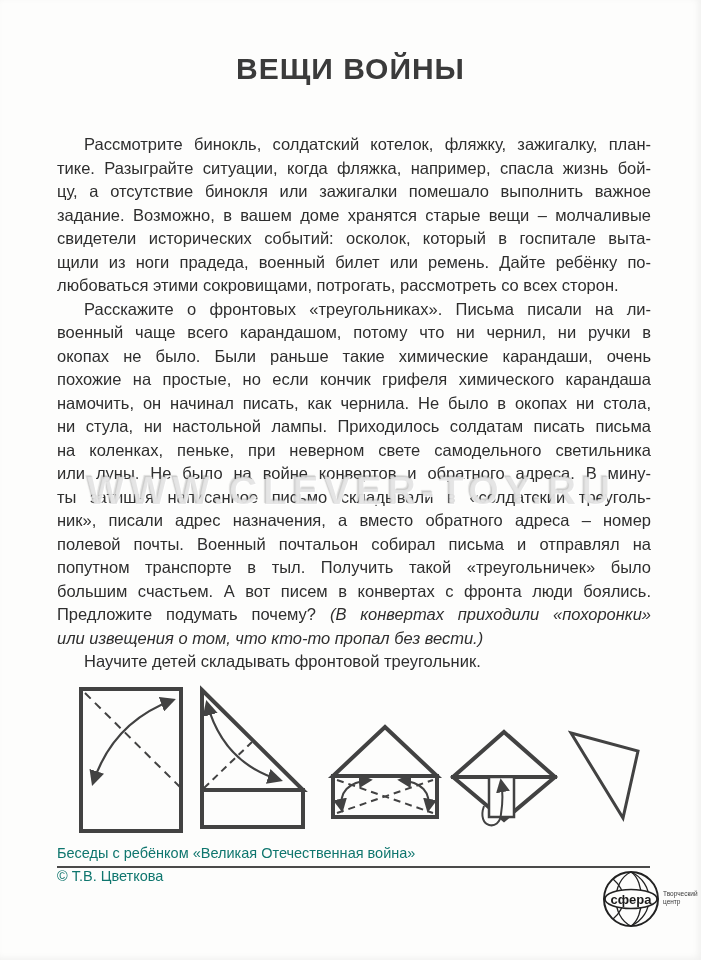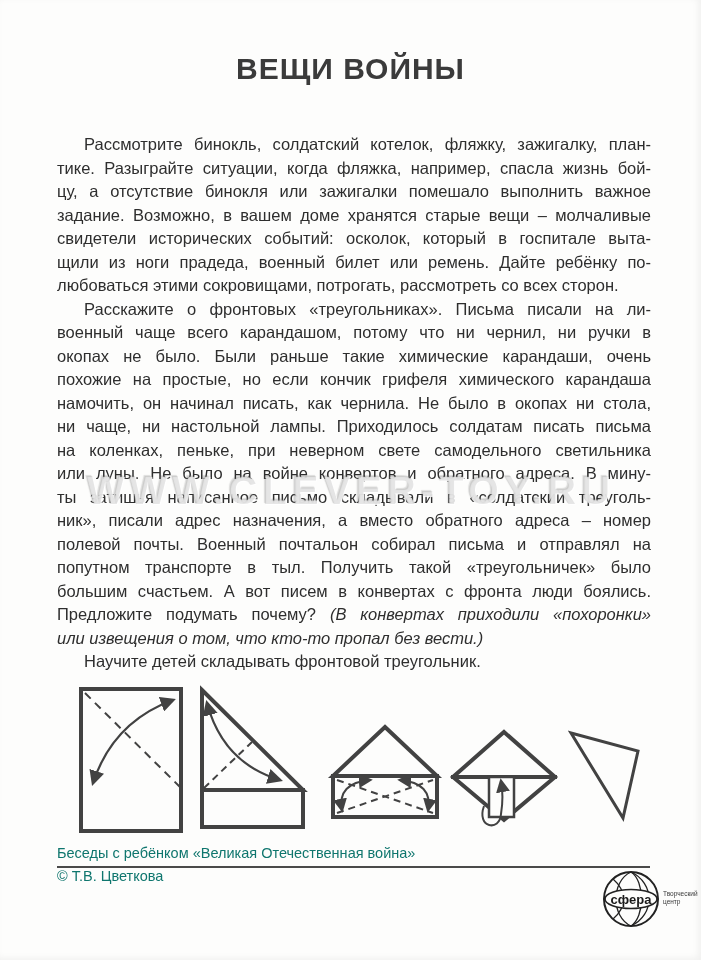--- a/index.html
+++ b/index.html
@@ -64,21 +64,21 @@
         <div class="line"><span>свидетели исторических событий: осколок, который в госпитале выта-</span></div>
         <div class="line"><span>щили из ноги прадеда, военный билет или ремень. Дайте ребёнку по-</span></div>
         <div class="line lastline"><span>любоваться этими сокровищами, потрогать, рассмотреть со всех сторон.</span></div>
       </div>
       <div class="para">
         <div class="line first"><span>Расскажите о фронтовых «треугольниках». Письма писали на ли-</span></div>
         <div class="line"><span>военный чаще всего карандашом, потому что ни чернил, ни ручки в</span></div>
         <div class="line"><span>окопах не было. Были раньше такие химические карандаши, очень</span></div>
         <div class="line"><span>похожие на простые, но если кончик грифеля химического карандаша</span></div>
         <div class="line"><span>намочить, он начинал писать, как чернила. Не было в окопах ни стола,</span></div>
-        <div class="line"><span>ни чаще, ни настольной лампы. Приходилось солдатам писать письма</span></div>
+        <div class="line"><span>ни стула, ни настольной лампы. Приходилось солдатам писать письма</span></div>
         <div class="line"><span>на коленках, пеньке, при неверном свете самодельного светильника</span></div>
         <div class="line"><span>или луны. Не было на войне конвертов и обратного адреса. В мину-</span></div>
         <div class="line"><span>ты затишья написанное письмо складывали в «солдатский треуголь-</span></div>
         <div class="line"><span>ник», писали адрес назначения, а вместо обратного адреса – номер</span></div>
         <div class="line"><span>полевой почты. Военный почтальон собирал письма и отправлял на</span></div>
         <div class="line"><span>попутном транспорте в тыл. Получить такой «треугольничек» было</span></div>
         <div class="line"><span>большим счастьем. А вот писем в конвертах с фронта люди боялись.</span></div>
         <div class="line"><span>Предложите подумать почему? </span><span class="it">(В конвертах приходили «похоронки»</span></div>
         <div class="line lastline"><span class="it">или извещения о том, что кто-то пропал без вести.)</span></div>
       </div>

